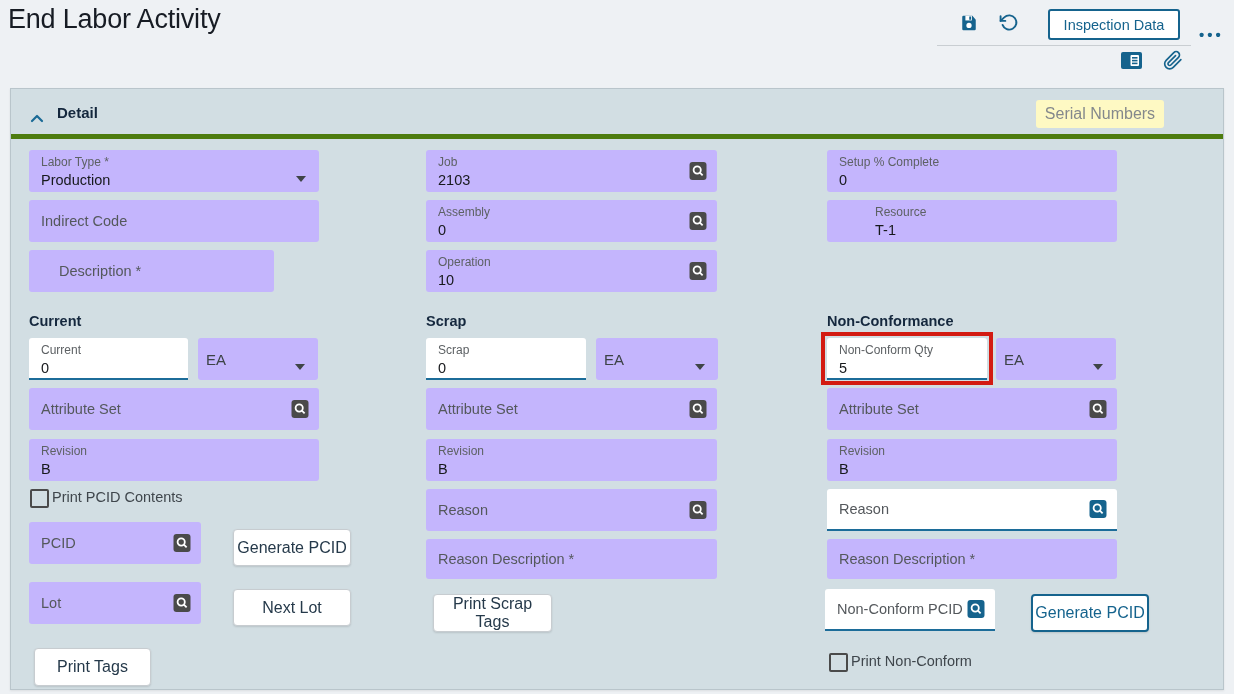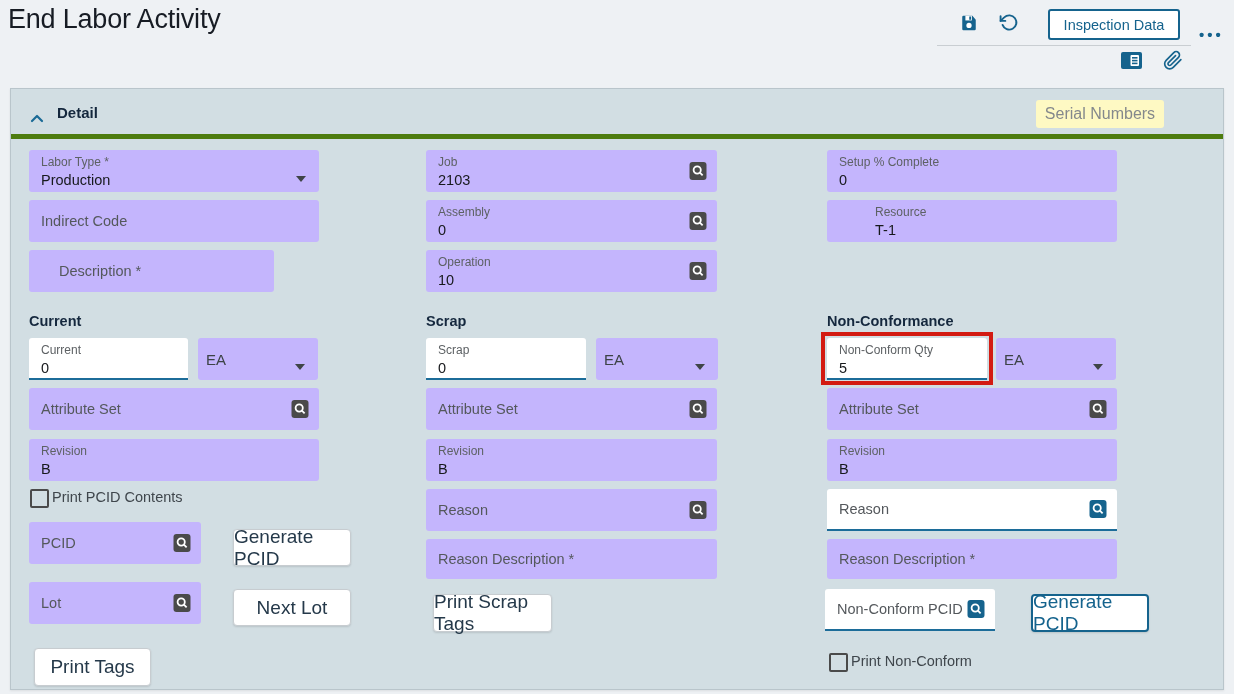--- a/index.html
+++ b/index.html
@@ -27,21 +27,21 @@
   .fvalue { display:block; font-size:14.5px; color:#17191c; line-height:1.35; }
   .ph-only { display:flex; align-items:center; padding:0 12px; }
   .ph-only .flabel { font-size:14.5px; color:#54585c; }
   .editable { background:#fff; border-bottom:2px solid #1c6c99; border-radius:3px 3px 0 0; }
   .lookup { position:absolute; right:10px; top:50%; margin-top:-10px; cursor:pointer; }
   .caret { position:absolute; right:13px; top:50%; margin-top:-3px; }
   .uom { display:flex; align-items:center; padding:0 8px; font-size:15px; color:#3c4246; }
 
   .sec-heading { position:absolute; font-size:14.5px; font-weight:700; color:#15283e; }
 
-  .btn { position:absolute; background:#fff; border:1px solid #c7ccd0; border-radius:4px; color:#25394a; font-size:19px; display:flex; align-items:center; justify-content:center; box-shadow:0 1px 2px rgba(0,0,0,.12); cursor:pointer; }
+  .btn { position:absolute; background:#fff; border:1px solid #c7ccd0; border-radius:4px; color:#25394a; font-size:16px; display:flex; align-items:center; justify-content:center; box-shadow:0 1px 2px rgba(0,0,0,.12); cursor:pointer;text-align:center; }
   .btn-blue { border:2px solid #15638d; color:#15638d; }
 
   .chk-row { position:absolute; display:flex; align-items:flex-start; gap:3px; }
   .chk { width:19px; height:19px; border:2px solid #4a4a4a; border-radius:2px; background:transparent; cursor:pointer; flex:0 0 auto; }
   .chk-label { font-size:14.5px; color:#3f464c; }
 
   .red-highlight { position:absolute; left:810px; top:243px; width:172px; height:53px; border:4px solid #d31b12; pointer-events:none; z-index:5; }
 </style>
 </head>
 <body>

